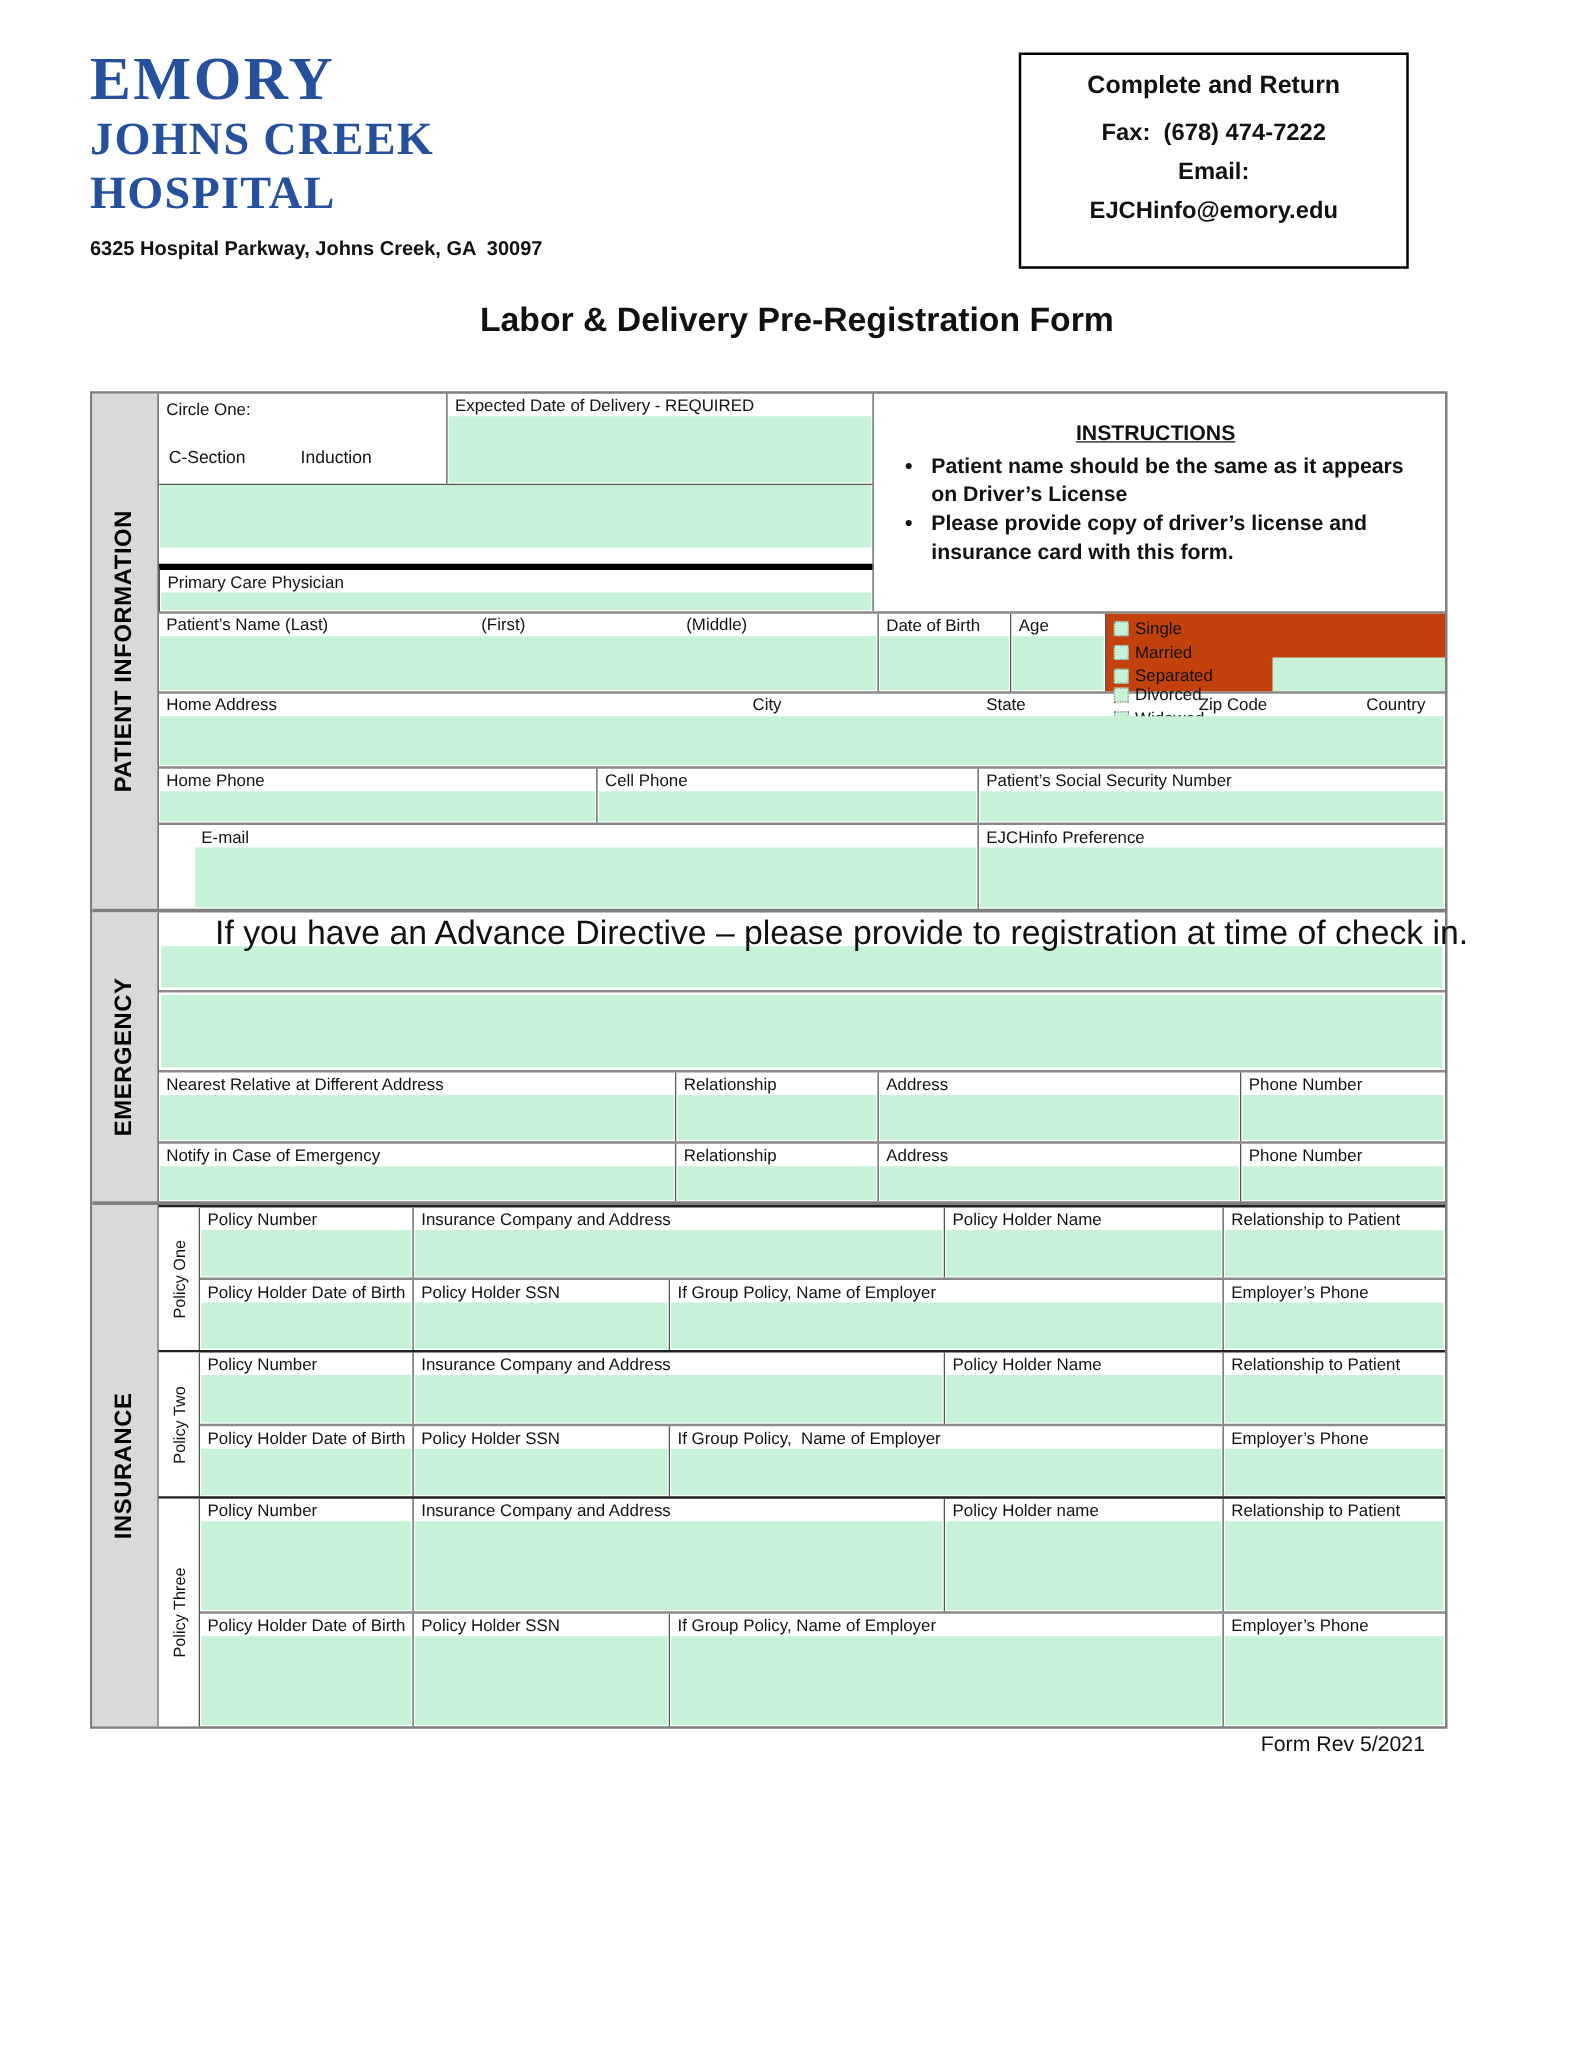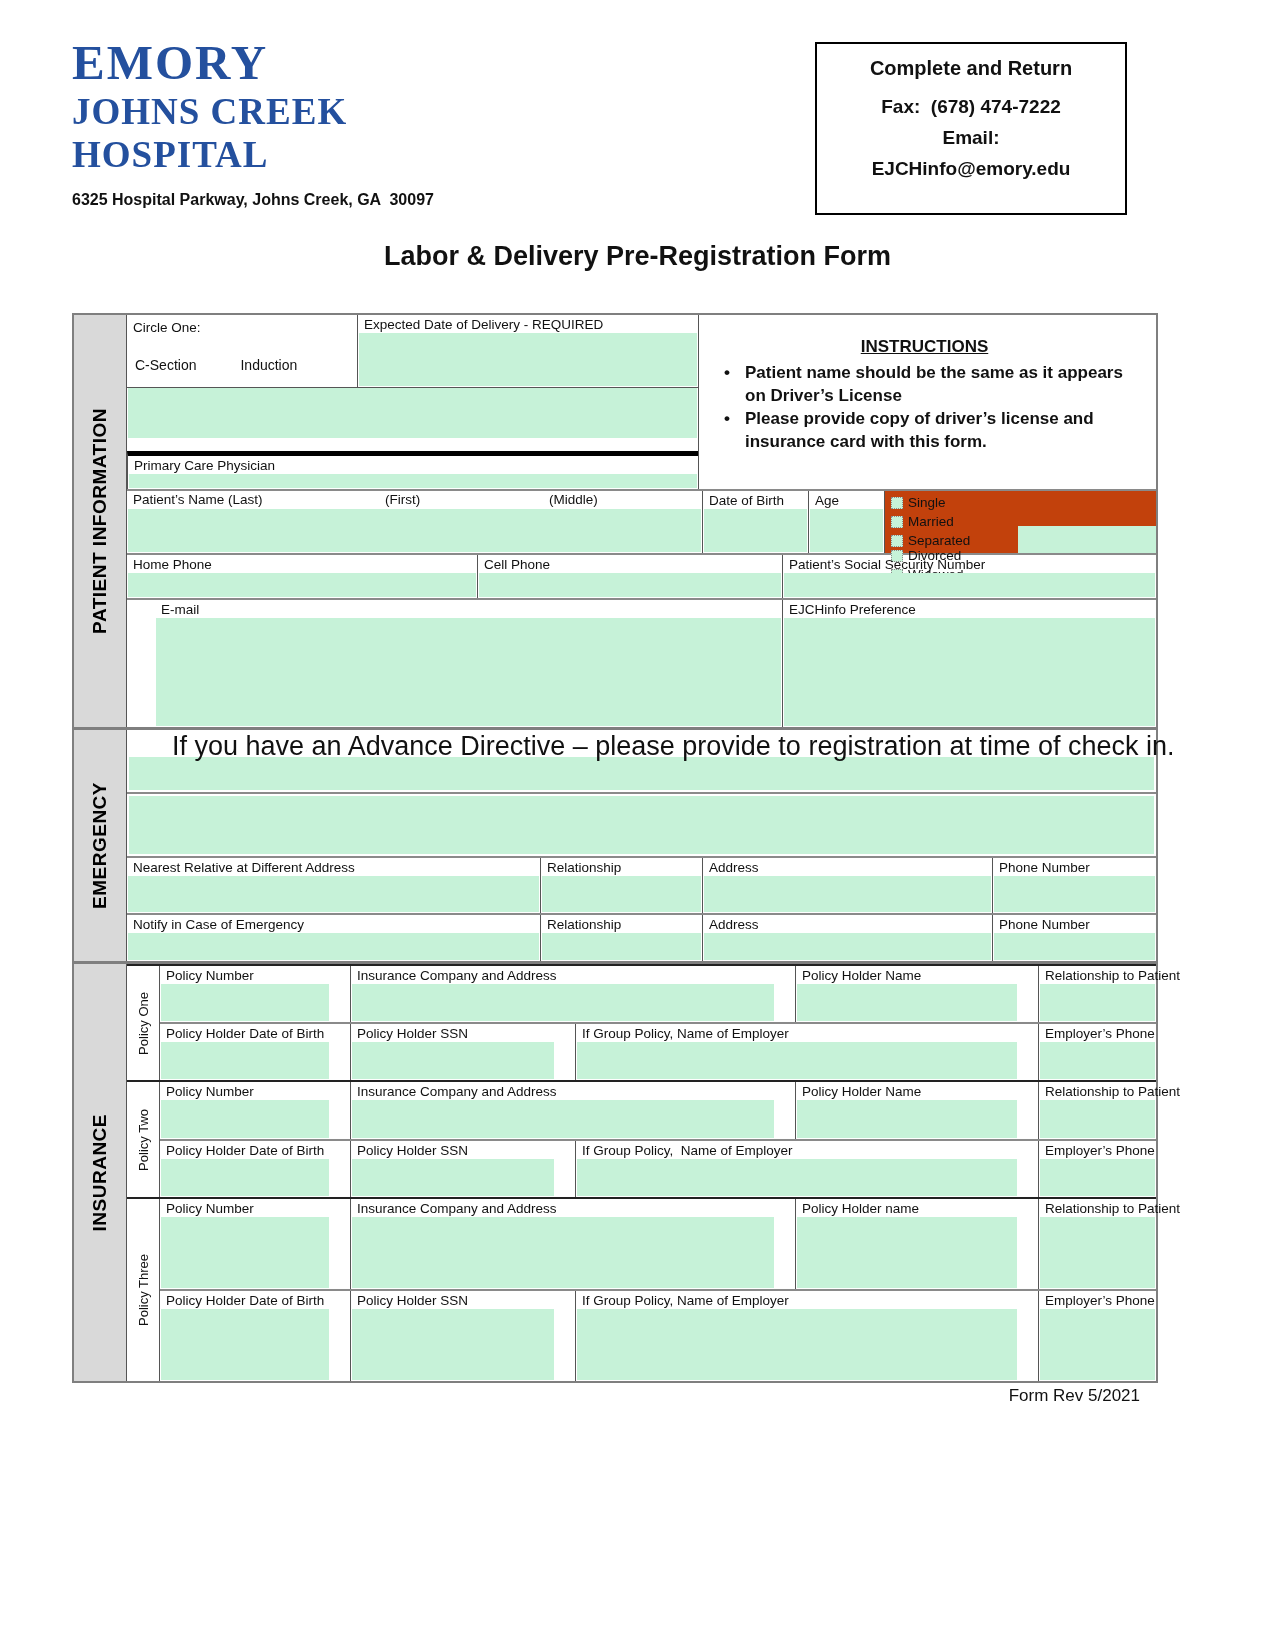--- a/index.html
+++ b/index.html
@@ -70,21 +70,21 @@
              background:var(--field-green,#c6f2d8); }
   .adv-text { position:absolute; left:45px; top:1px; font-size:27px; color:#111; white-space:pre; }
   .em-block { height:64px; border-top:2px solid #8a8a8a; display:flex; flex:none; }
   .em-row { border-top:2px solid #8a8a8a; }
   
   .pgroup { display:flex; border-top:2px solid #222; min-height:0; }
   .pstrip { width:33px; flex:none; border-right:1px solid #555; background:#fff;
             display:flex; align-items:center; justify-content:center; }
   .pstrip span { writing-mode:vertical-rl; transform:rotate(180deg); font-size:13px; white-space:nowrap; }
   .pgrid { flex:1; display:flex; flex-direction:column; min-width:0; }
-  .prow { display:flex; flex:1; min-height:0;gap:20px; }
+  .prow { display:flex; flex:1; min-height:0; }
   .prow + .prow { border-top:2px solid #8a8a8a; }
   .footer-rev { position:absolute; left:72px; top:1386px; width:1086px; text-align:right;
                 padding-right:18px; font-size:17px; }
 </style>
 </head>
 <body>
 
 <div class="page">
 
   <div class="logo">
@@ -186,20 +186,32 @@
               </div>
               <div class="mitem">
                 <span class="chk"></span>
                 <span>Widowed</span>
               </div>
             </div>
             <div class="marital-extra"></div>
           </div>
         </div>
 
+        <div class="row" style="height:60px; flex:none;">
+          <div class="cell" style="flex:1;">
+            <div class="posline">
+              <span style="left:6px;">Home Address</span>
+              <span style="left:475px;">City</span>
+              <span style="left:662px;">State</span>
+              <span style="left:832px;">Zip Code</span>
+              <span style="left:966px;">Country</span>
+            </div>
+            <div class="fld"></div>
+          </div>
+        </div>
 
         <div class="row" style="height:45px; flex:none;">
           <div class="cell" style="width:350px; flex:none;">
             <div class="lbl">Home Phone</div>
             <div class="fld"></div>
           </div>
           <div class="cell" style="width:305px; flex:none;">
             <div class="lbl">Cell Phone</div>
             <div class="fld"></div>
           </div>

